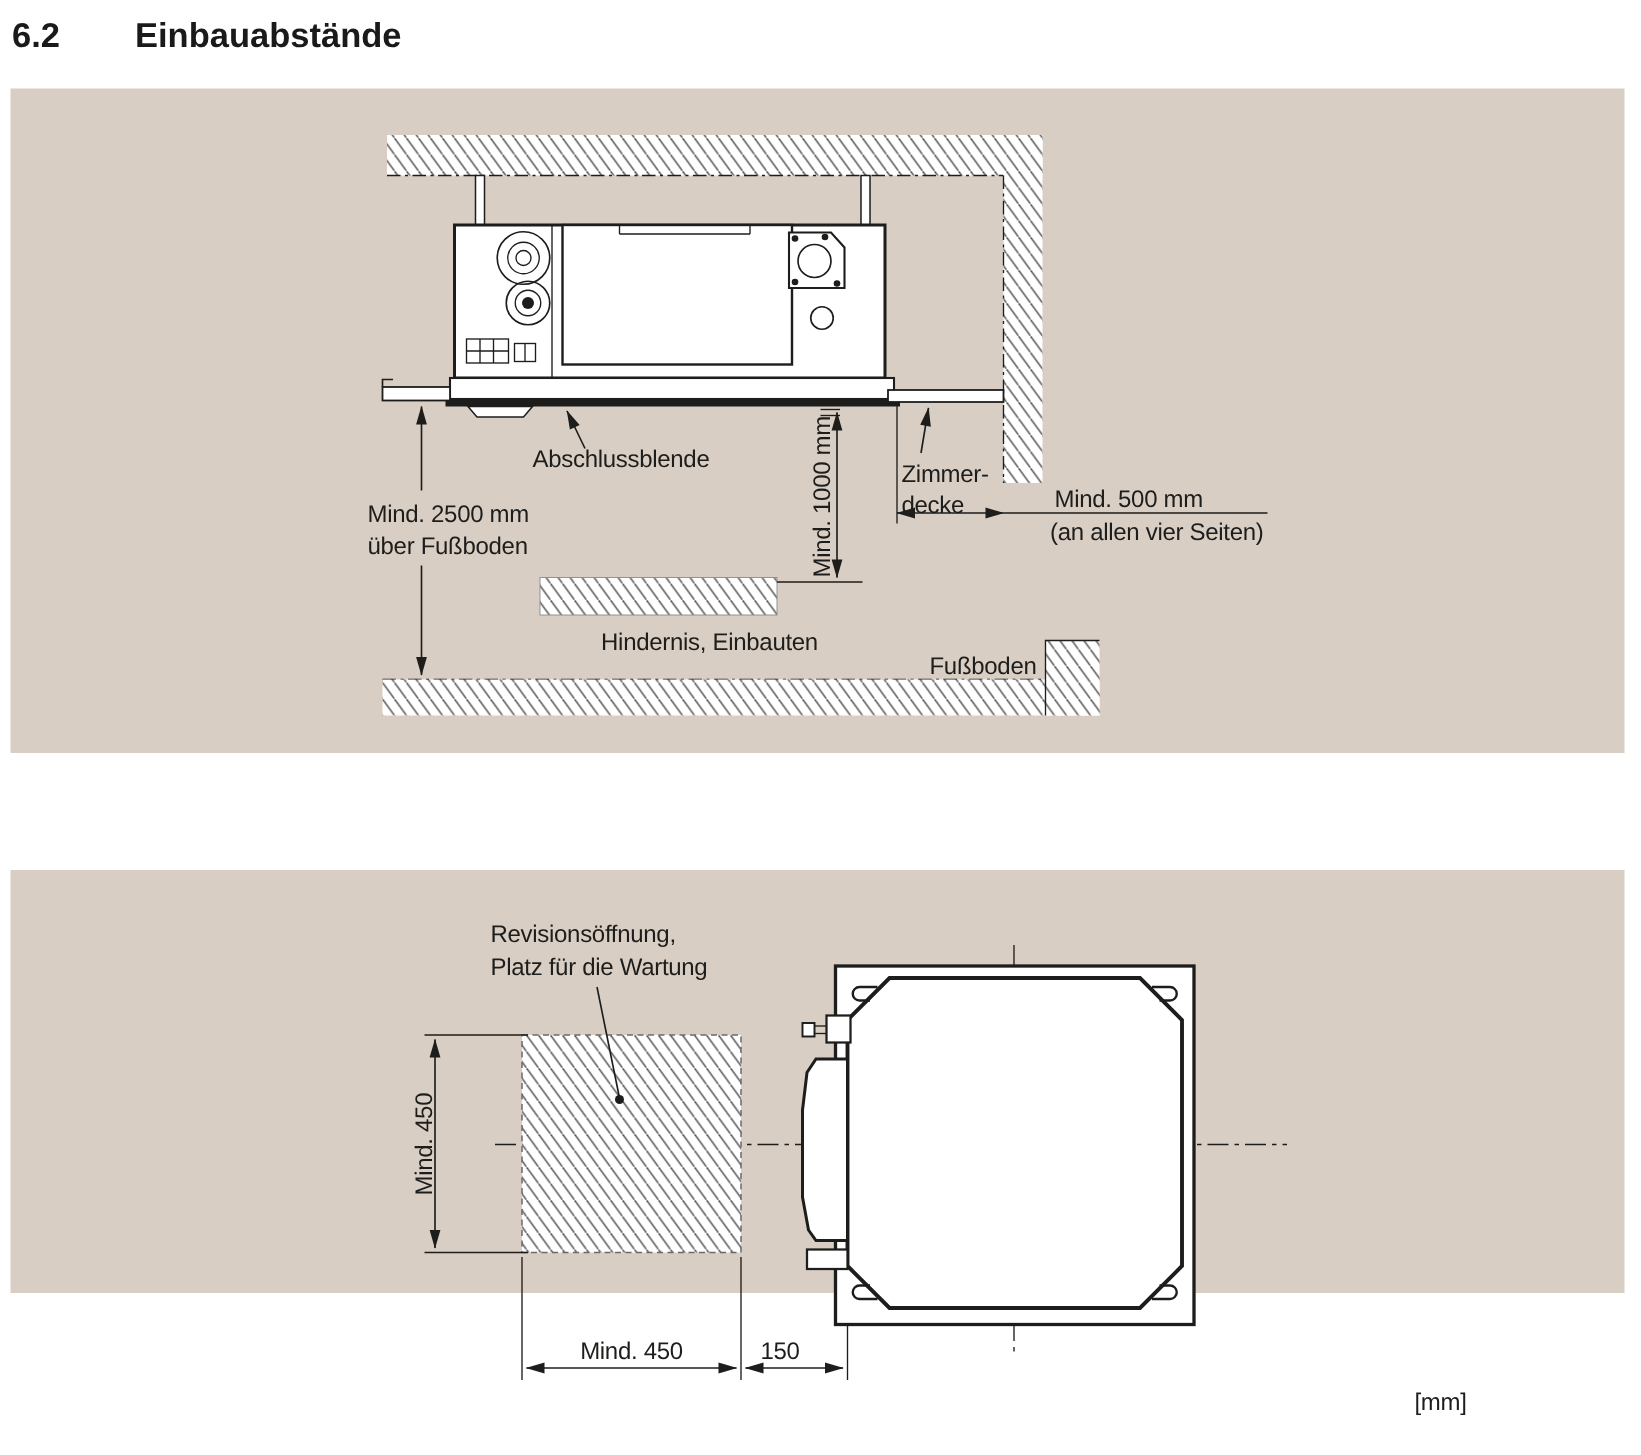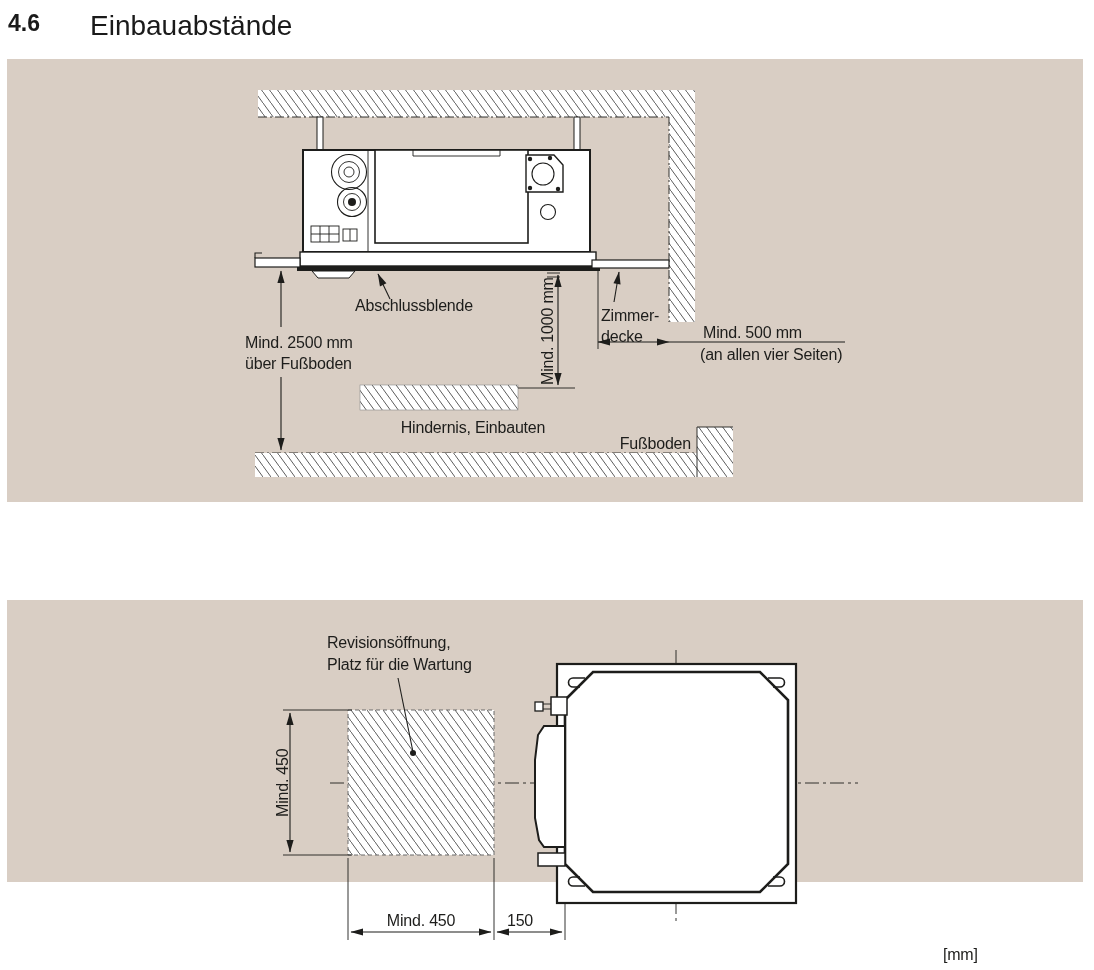--- a/index.html
+++ b/index.html
@@ -1,33 +1,33 @@
 <!DOCTYPE html>
 <html><head>
 <meta charset="utf-8">
 <style>
   html,body{margin:0;padding:0;background:#ffffff;}
   body{font-family:"Liberation Sans", sans-serif; color:#1a1a1a;}
   .page{position:relative;width:1094px;height:970px;background:#fff;overflow:hidden;}
   .heading{position:absolute;left:0;width:100%;height:30px;}
   .heading .num{position:absolute;left:8px;top:0;font-size:23px;font-weight:bold;letter-spacing:0px;}
-  .heading .ttl{position:absolute;left:90px;top:0;font-size:28px;font-weight:normal;letter-spacing:0px;text-align:right;}
+  .heading .ttl{position:absolute;left:90px;top:0;font-size:23px;font-weight:bold;letter-spacing:0px;text-align:right;}
   .panel{position:absolute;left:7px;width:1076px;background:#d9cec4;}
   .panel svg{position:absolute;left:0;top:0;}
   svg text{font-family:"Liberation Sans", sans-serif;font-size:16px;fill:#1d1d1b;letter-spacing:-0.2px;}
   .ln{stroke:#1d1d1b;stroke-width:1.1;fill:none;}
   .thin{stroke:#1d1d1b;stroke-width:0.9;fill:none;}
 </style>
 </head>
 <body>
 
 <div class="page">
 
   <div class="heading" style="top:10px;">
-    <span class="num">4.6</span>
+    <span class="num">6.2</span>
     <span class="ttl">Einbauabstände</span>
   </div>
 
   <div class="panel" style="top:59px;height:443px;">
     <svg width="1076" height="443" viewBox="0 0 1076 443">
       <defs>
         <pattern id="hatch1" width="8" height="11" patternUnits="userSpaceOnUse">
           <rect width="8" height="11" fill="#ffffff"></rect>
           <line x1="0" y1="0" x2="8" y2="11" stroke="#4a4a4a" stroke-width="0.9"></line>
         </pattern>
@@ -140,21 +140,21 @@
         <text x="693" y="301">(an allen vier Seiten)</text>
       </g>
 
       <text x="466" y="374" text-anchor="middle">Hindernis, Einbauten</text>
 
       <text x="684" y="390" text-anchor="end">Fußboden</text>
     </svg>
   </div>
 
 
-  <div class="panel" style="top:600px;height:282px;">
+  <div class="panel" style="top:580px;height:282px;">
     <svg width="1076" height="382" viewBox="0 0 1076 382">
       <defs>
         <pattern id="hatch2" width="8" height="11" patternUnits="userSpaceOnUse">
           <rect width="8" height="11" fill="#ffffff"></rect>
           <line x1="0" y1="0" x2="8" y2="11" stroke="#4a4a4a" stroke-width="0.9"></line>
         </pattern>
         <marker id="d2arr" orient="auto-start-reverse" markerWidth="14" markerHeight="10" refX="12.5" refY="5" markerUnits="userSpaceOnUse">
           <path d="M0.5,1.4 L13,5 L0.5,8.6 Z" fill="#1d1d1b"></path>
         </marker>
       </defs>

